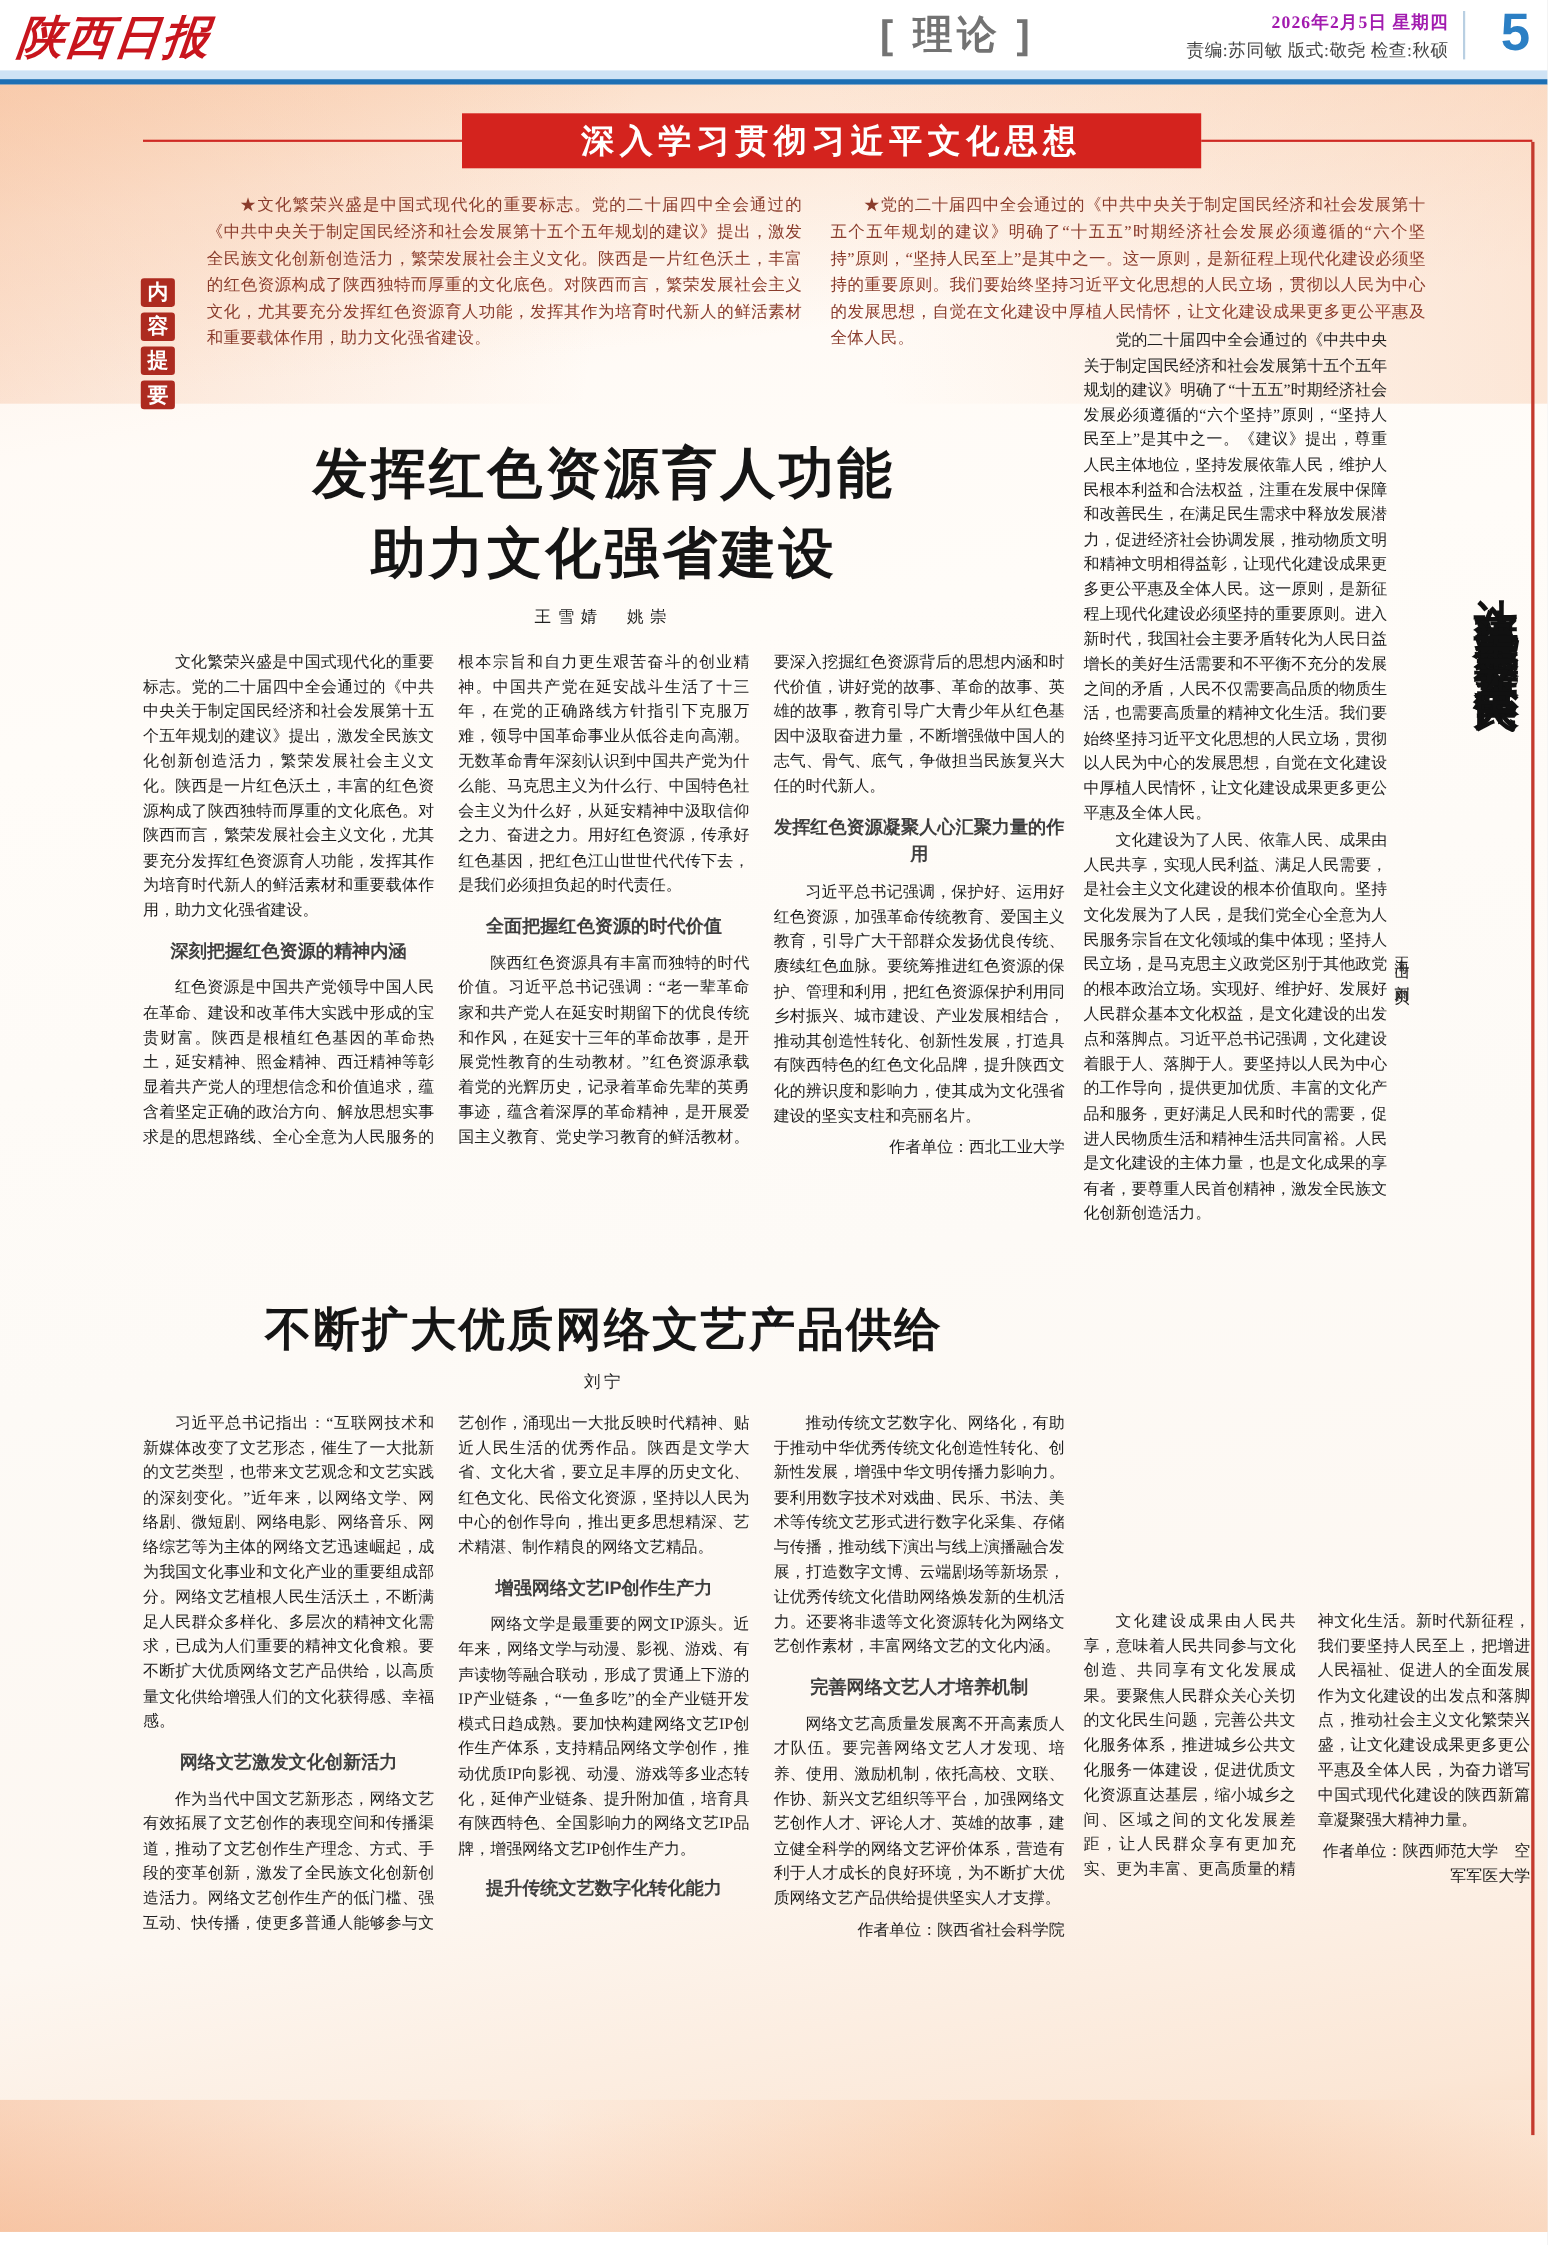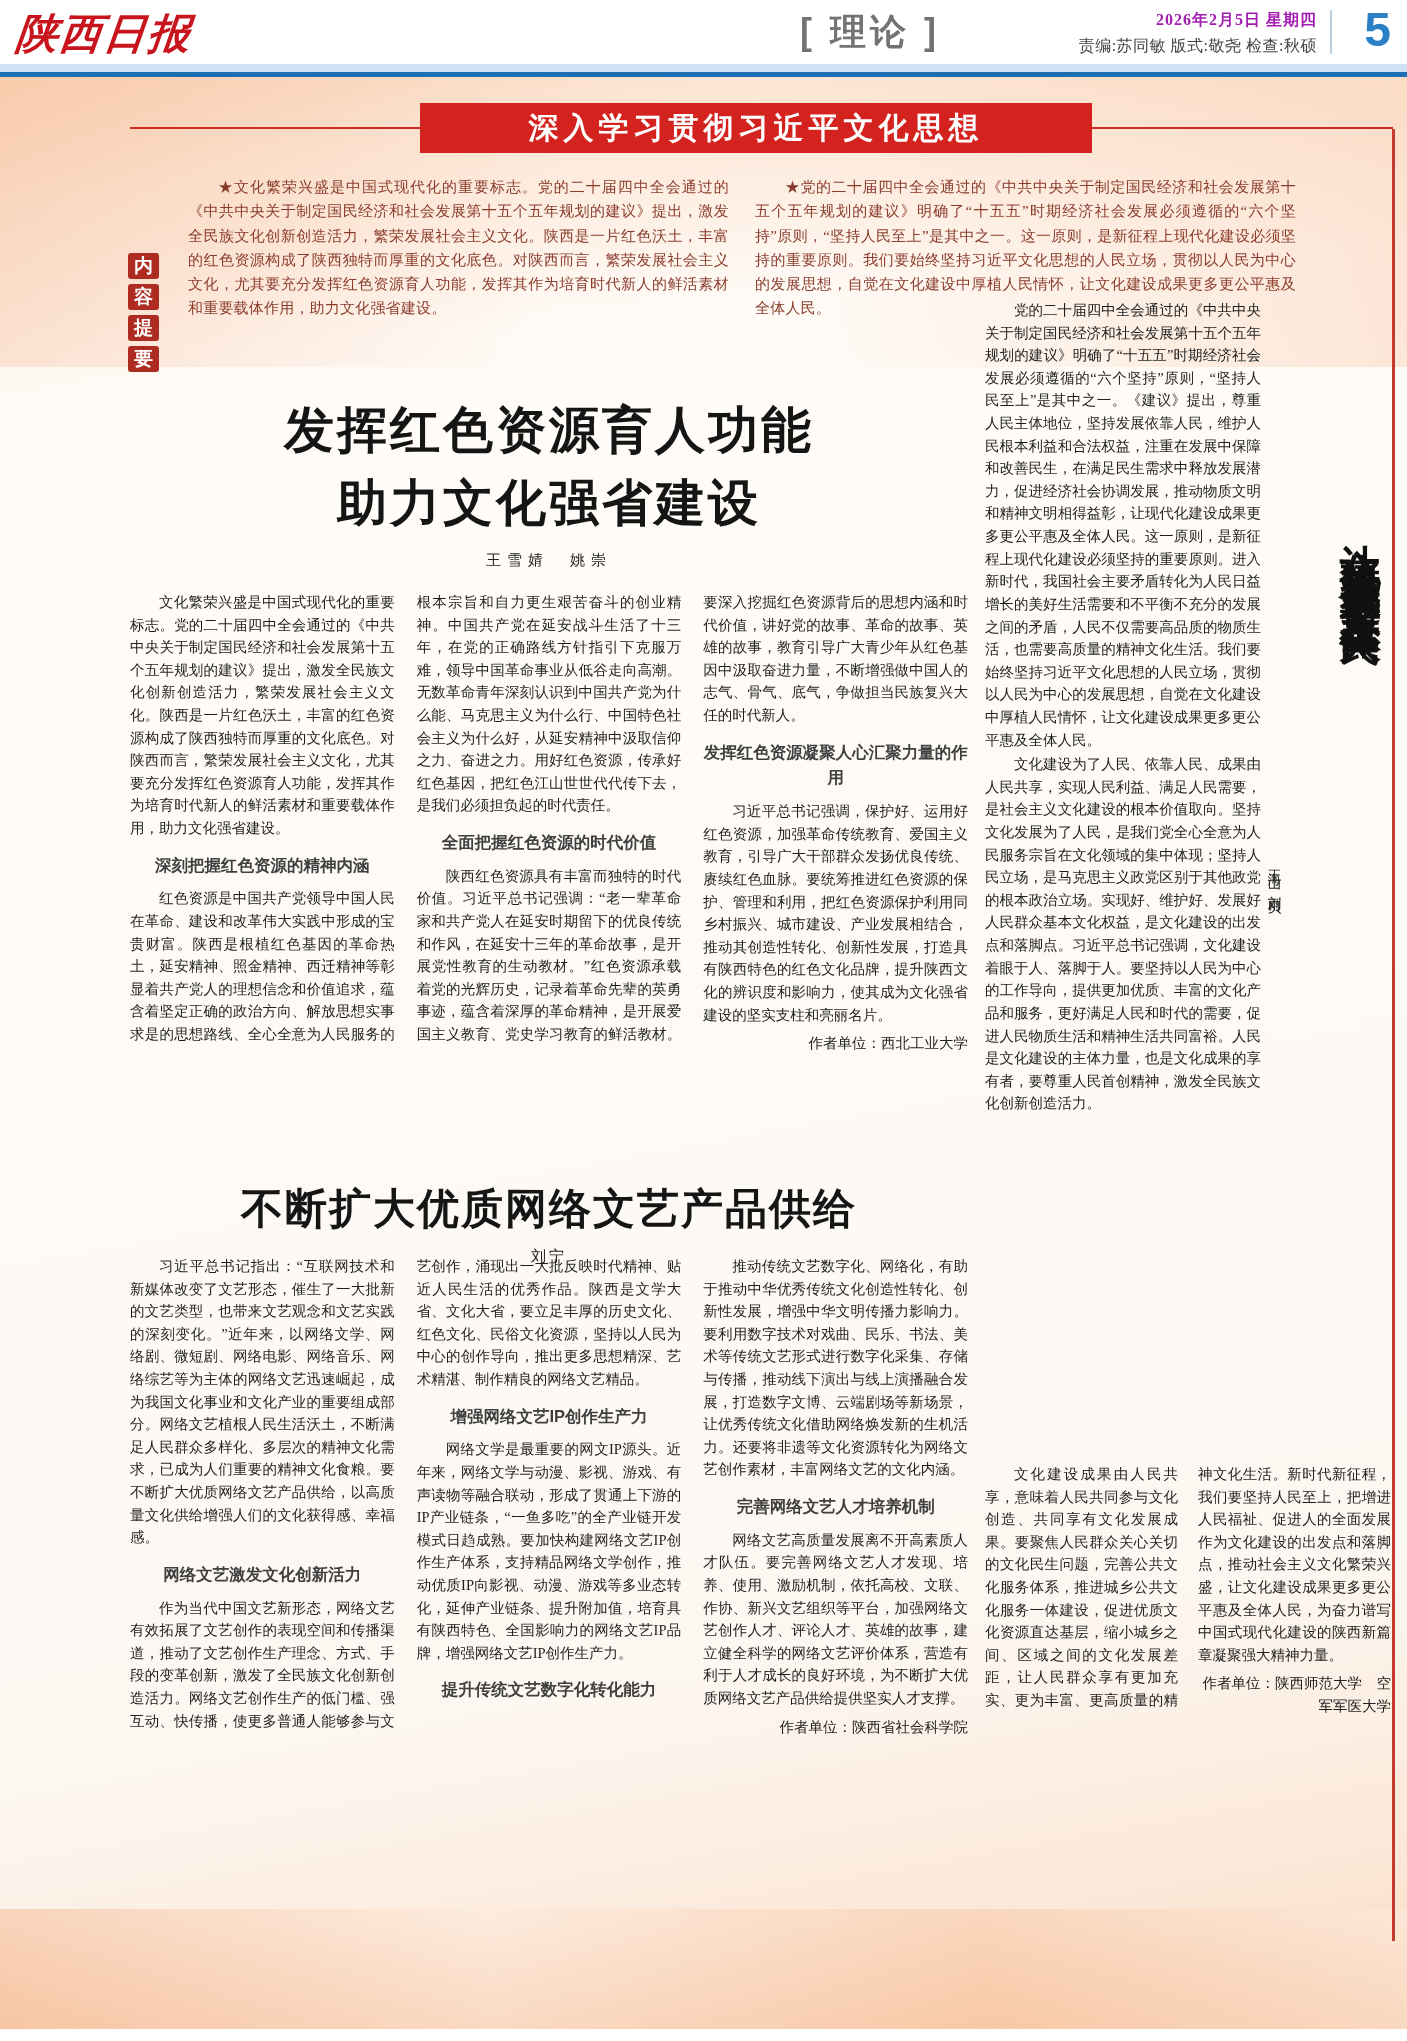--- a/index.html
+++ b/index.html
@@ -92,21 +92,21 @@
   .author-unit { text-align:right; text-indent:0; font-size:14.5px; color:#1e1e1e; margin-top:6px; }
 
   
   .a1-title { position:absolute; left:130px; top:317px; width:838px; font-size:50px; line-height:1.45; letter-spacing:3px; }
   .a1-byline { position:absolute; left:130px; top:474px; width:838px; }
   .a1-body { position:absolute; left:130px; top:514px; width:838px; height:536px; column-count:3; column-gap:22px; }
 
   
   .a2-title { position:absolute; left:130px; top:1104px; width:838px; font-size:42px; letter-spacing:2px; }
   .a2-byline { position:absolute; left:130px; top:1170px; width:838px; letter-spacing:3px; }
-  .a2-body { position:absolute; left:130px; top:1178px; width:838px; height:664px; column-count:3; column-gap:22px; }
+  .a2-body { position:absolute; left:130px; top:1206px; width:838px; height:664px; column-count:3; column-gap:22px; }
 
   
   .a3 { position:absolute; left:985px; top:222px; width:406px; height:1648px; }
   .a3-partA { position:relative; height:1152px; }
   .a3-textA { position:absolute; left:0; top:0; width:276px; height:1152px; overflow:hidden; }
   .a3-vtitle {
     position:absolute; right:2px; top:212px; height:900px;
     writing-mode:vertical-rl;
     font-family:"Liberation Sans","DejaVu Sans",sans-serif; font-weight:900;
     font-size:41px; letter-spacing:5px; color:#111;

